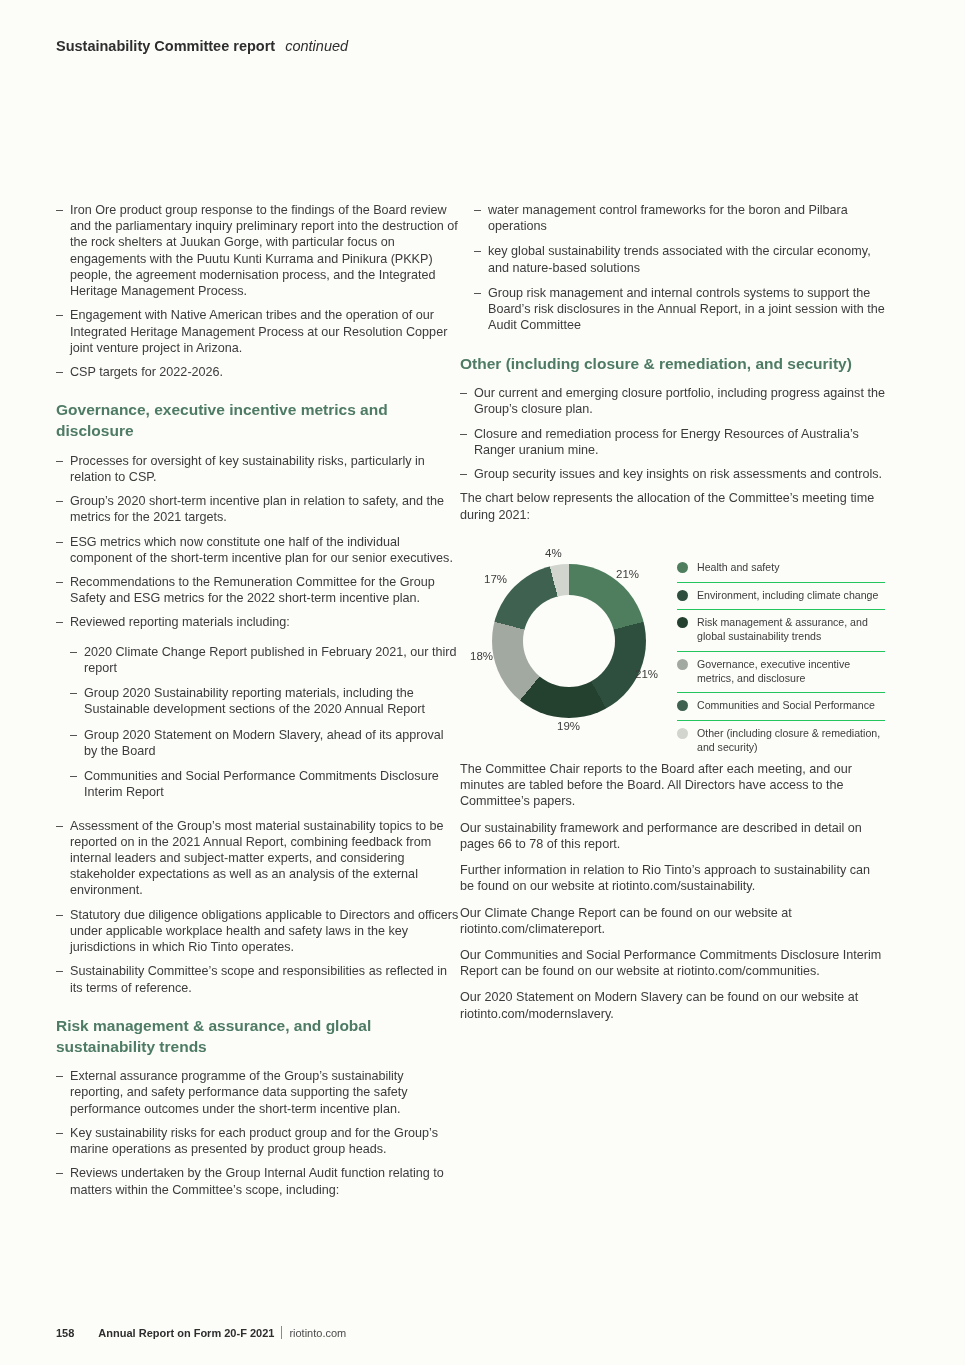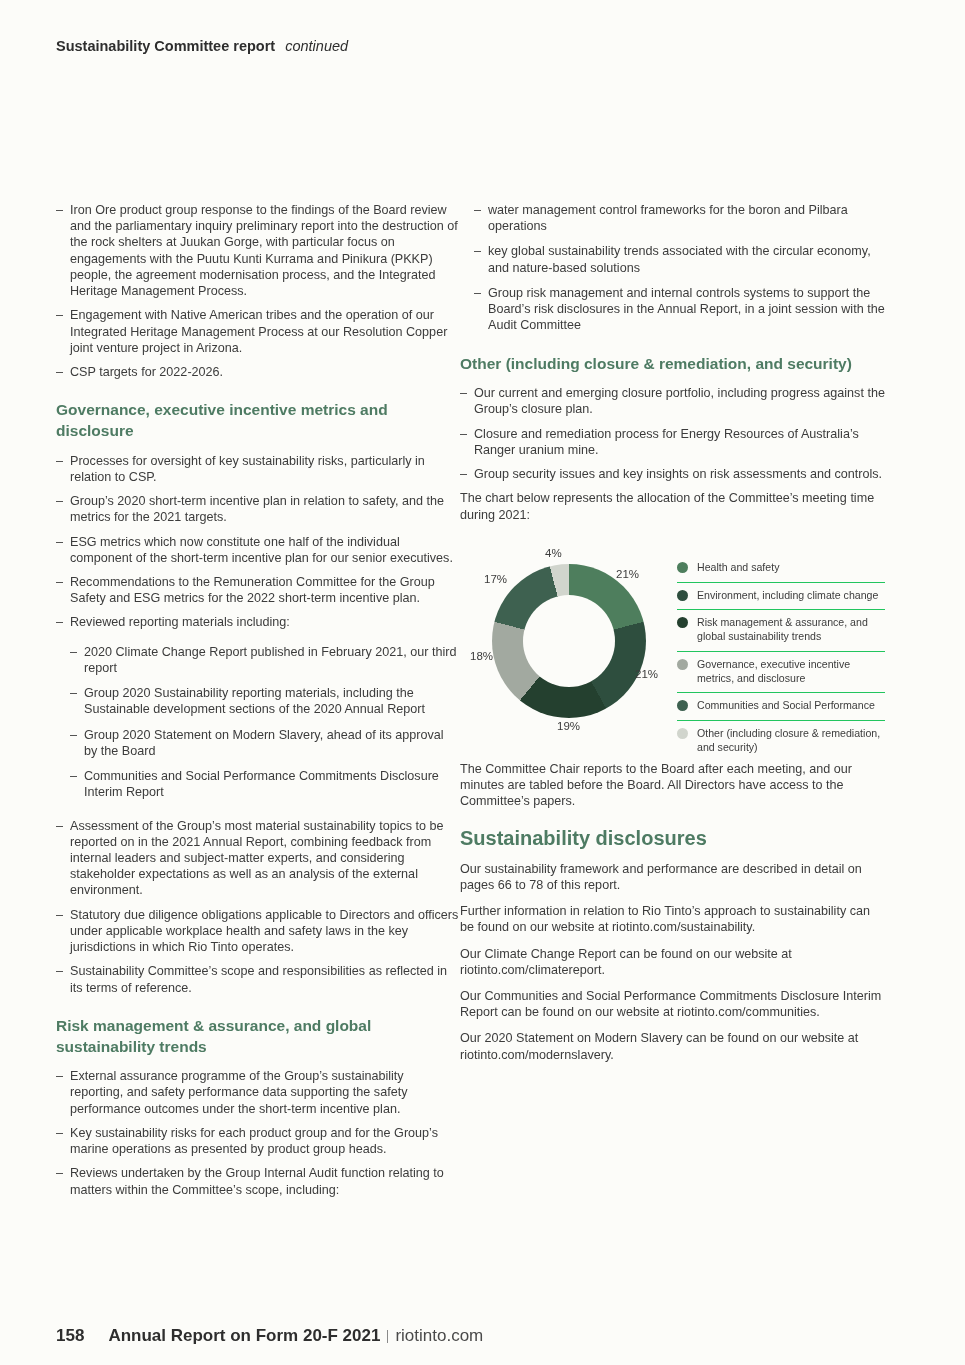--- a/index.html
+++ b/index.html
@@ -49,21 +49,21 @@
   .pct.p4{left:24px;top:29px;}
   .pct.p5{left:85px;top:3px;}
 
   .legend{position:absolute;left:217px;top:12px;width:208px;}
   .legend-row{display:flex;gap:9px;align-items:flex-start;padding:6px 0 7px 0;border-bottom:1px solid #22c55e;}
   .legend-row:last-child{border-bottom:none;}
   .legend-dot{width:11px;height:11px;border-radius:50%;flex:0 0 11px;margin-top:1px;}
   .legend-label{font-size:10.6px;line-height:1.3;color:#3c3c3c;}
 
   
-  .footer{position:absolute;left:56px;top:1326px;font-size:17px;color:#2e2e2e;display:flex;align-items:center;}
+  .footer{position:absolute;left:56px;top:1326px;font-size:11px;color:#2e2e2e;display:flex;align-items:center;}
   .footer .pagenum{font-weight:600;margin-right:24px;}
   .footer .report{font-weight:600;}
   .footer .divider{display:inline-block;width:1px;height:13px;background:#8a8a8a;margin:0 7px;}
   .footer .site{font-weight:400;color:#4a4a4a;}
 </style>
 </head>
 <body>
 
 <div class="page">
 
@@ -157,21 +157,20 @@
           </div>
           <div class="legend-row">
             <span class="legend-dot" style="background: rgb(209, 213, 205);"></span>
             <span class="legend-label">Other (including closure &amp; remediation, and security)</span>
           </div>
         </div>
       </div>
 
       <p>The Committee Chair reports to the Board after each meeting, and our minutes are tabled before the Board. All Directors have access to the Committee’s papers.</p>
 
-      <h1 class="big">Sustainability disclosures</h1>
       <p>Our sustainability framework and performance are described in detail on pages 66 to 78 of this report.</p>
       <p>Further information in relation to Rio Tinto’s approach to sustainability can be found on our website at riotinto.com/sustainability.</p>
       <p>Our Climate Change Report can be found on our website at riotinto.com/climatereport.</p>
       <p>Our Communities and Social Performance Commitments Disclosure Interim Report can be found on our website at riotinto.com/communities.</p>
       <p>Our 2020 Statement on Modern Slavery can be found on our website at riotinto.com/modernslavery.</p>
     </div>
   </div>
 
   <div class="footer">
     <span class="pagenum">158</span>

